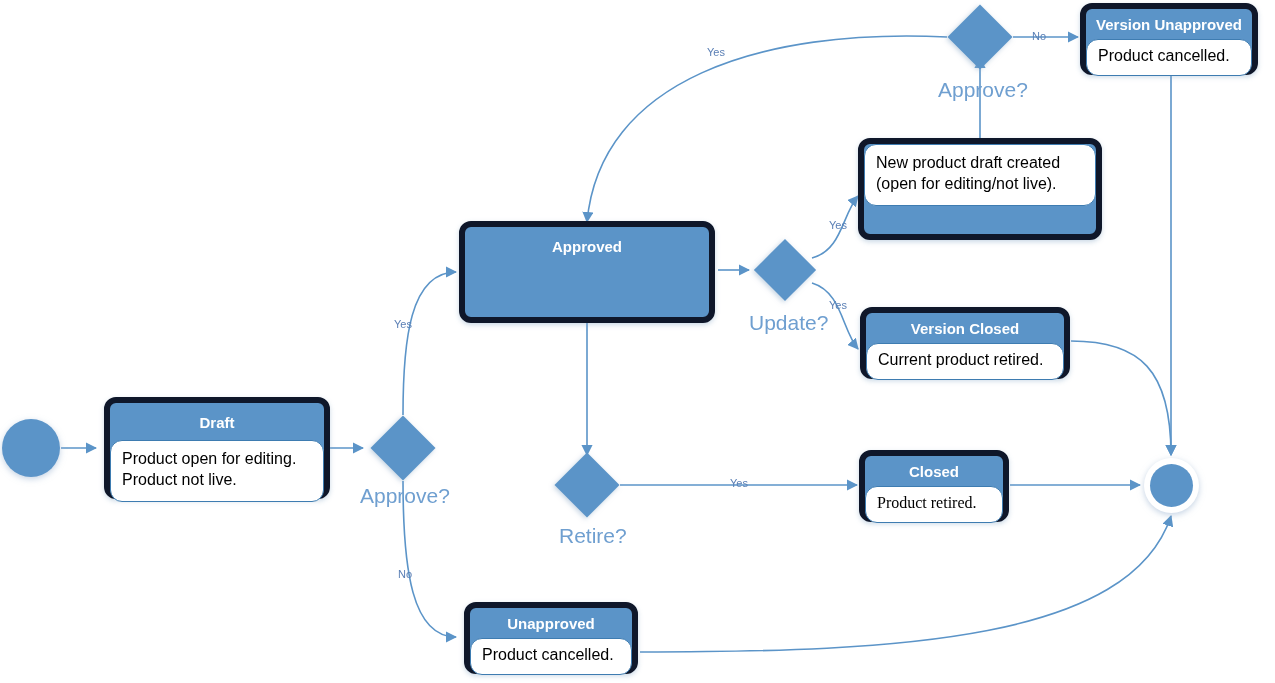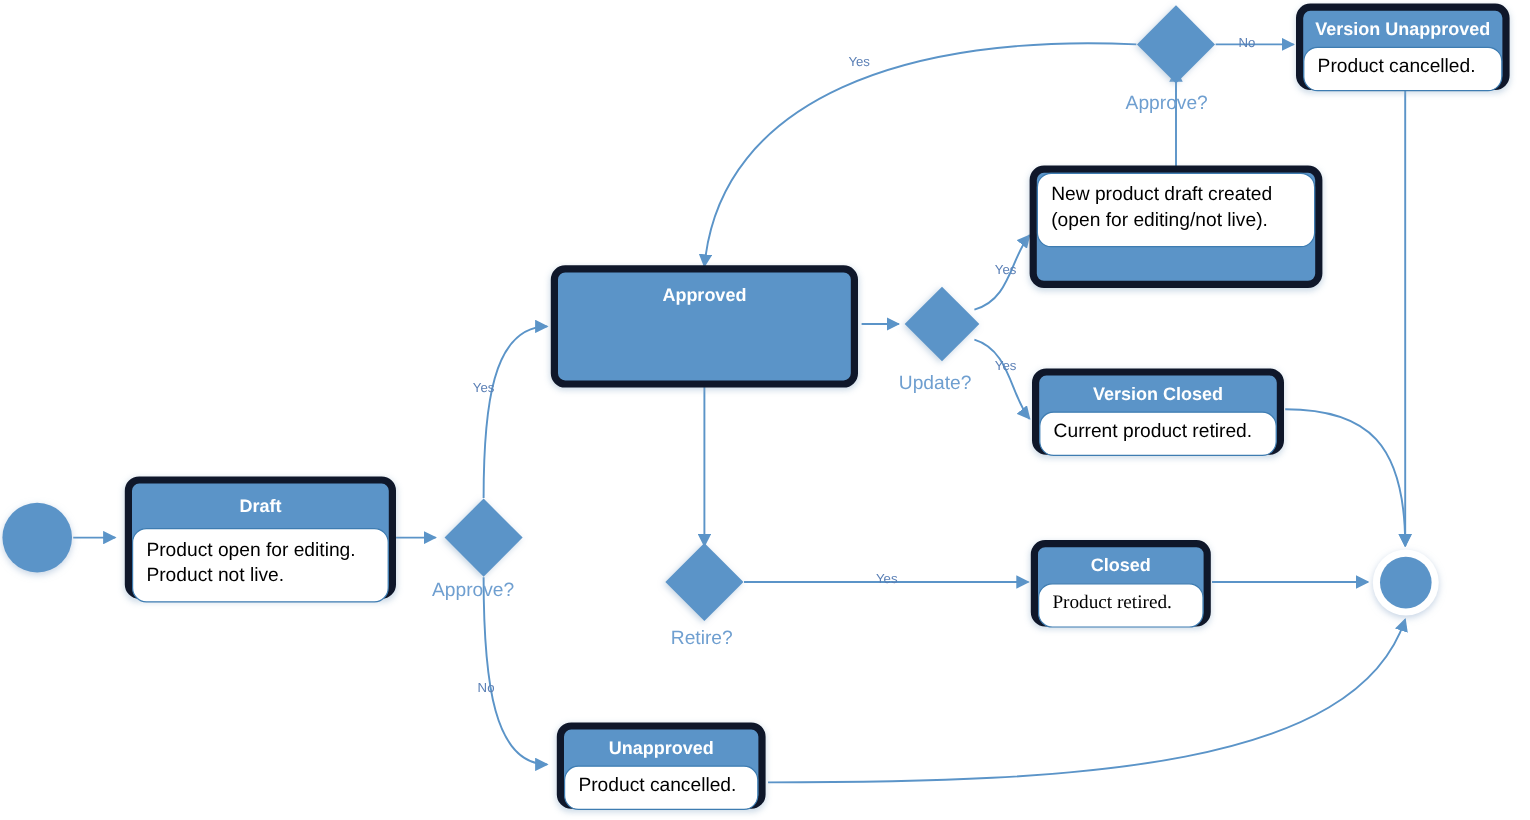--- a/index.html
+++ b/index.html
@@ -56,21 +56,21 @@
   }
   .diamond {
     position: absolute;
     background: #5b94c8;
     transform: rotate(45deg);
     box-shadow: 0 2px 5px rgba(140,170,200,0.5);
   }
   .dlabel {
     position: absolute;
     color: #6f9fd0;
-    font-size: 16px;
+    font-size: 21px;
     white-space: nowrap;
   }
   .elabel {
     position: absolute;
     color: #5a7fb5;
     font-size: 11px;
     white-space: nowrap;
   }
   .circle-start {
     position: absolute;

